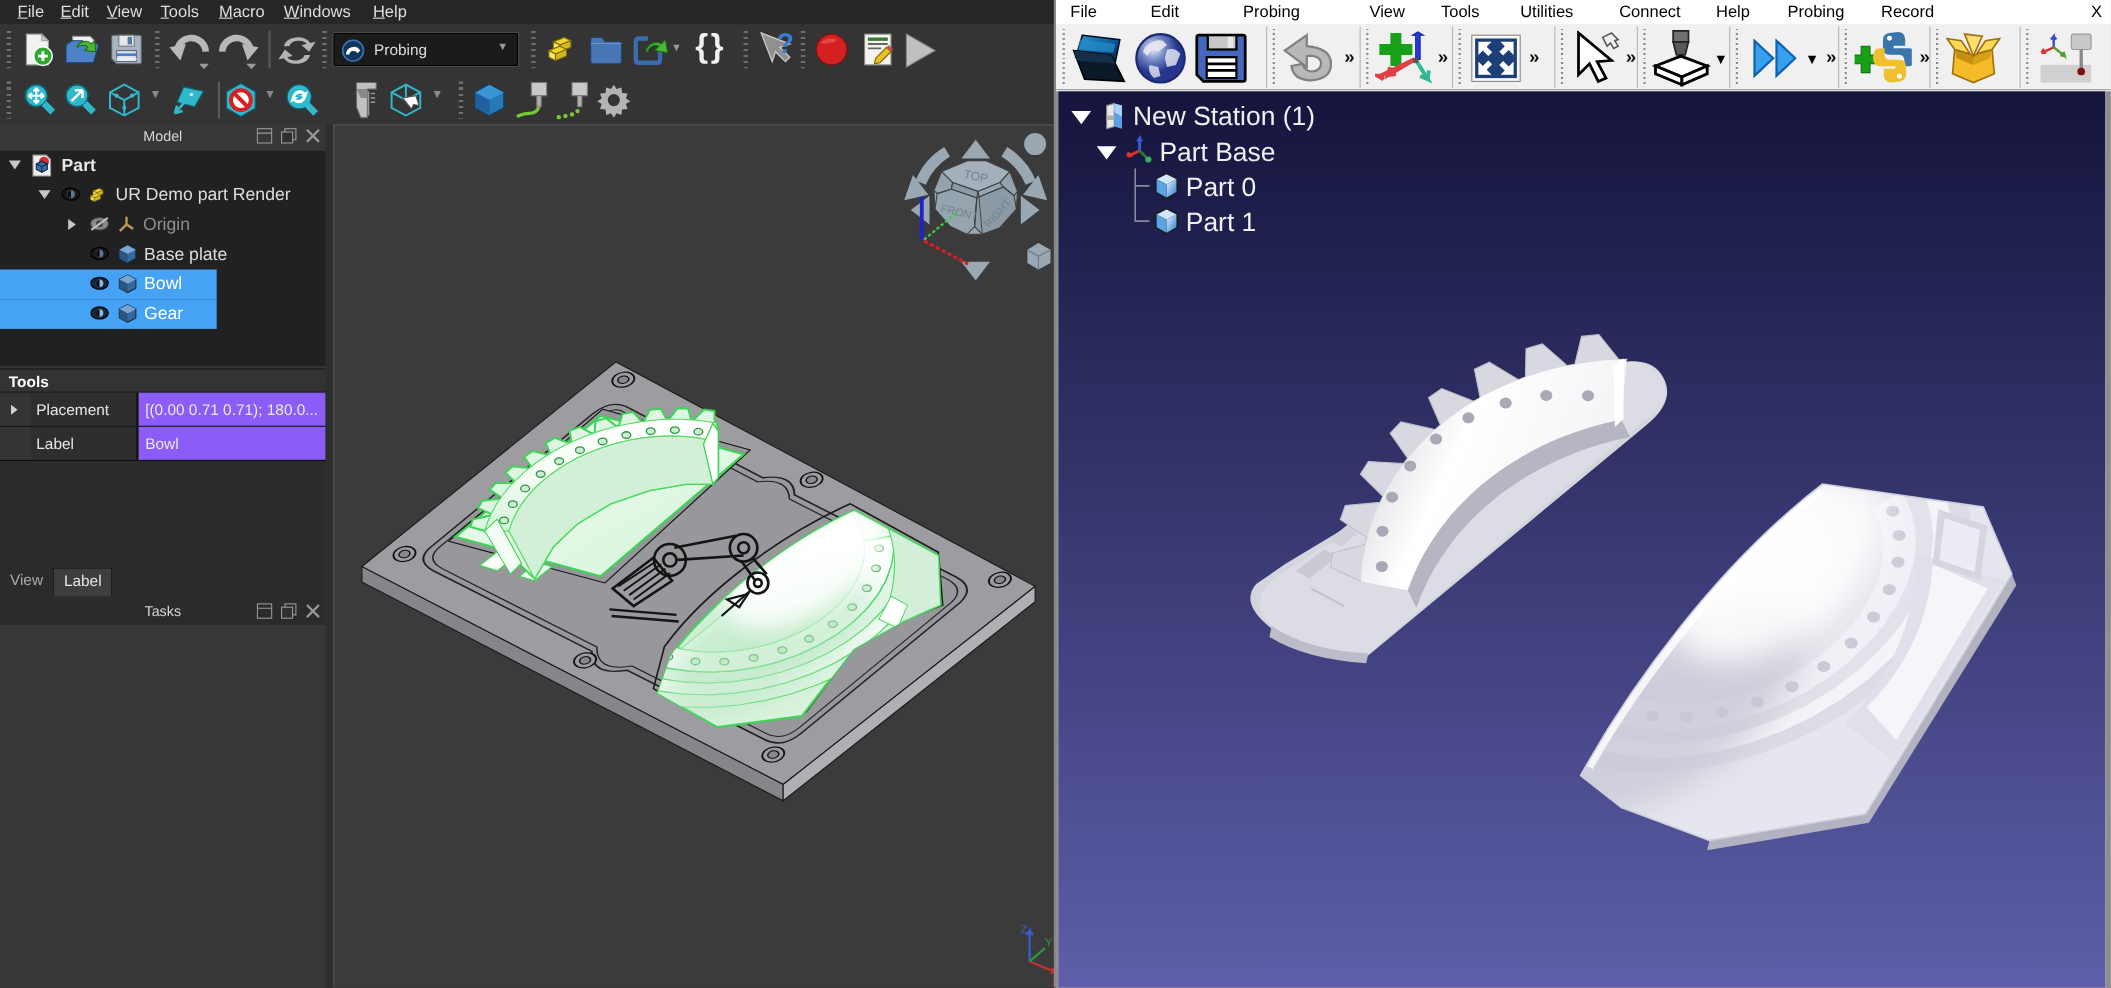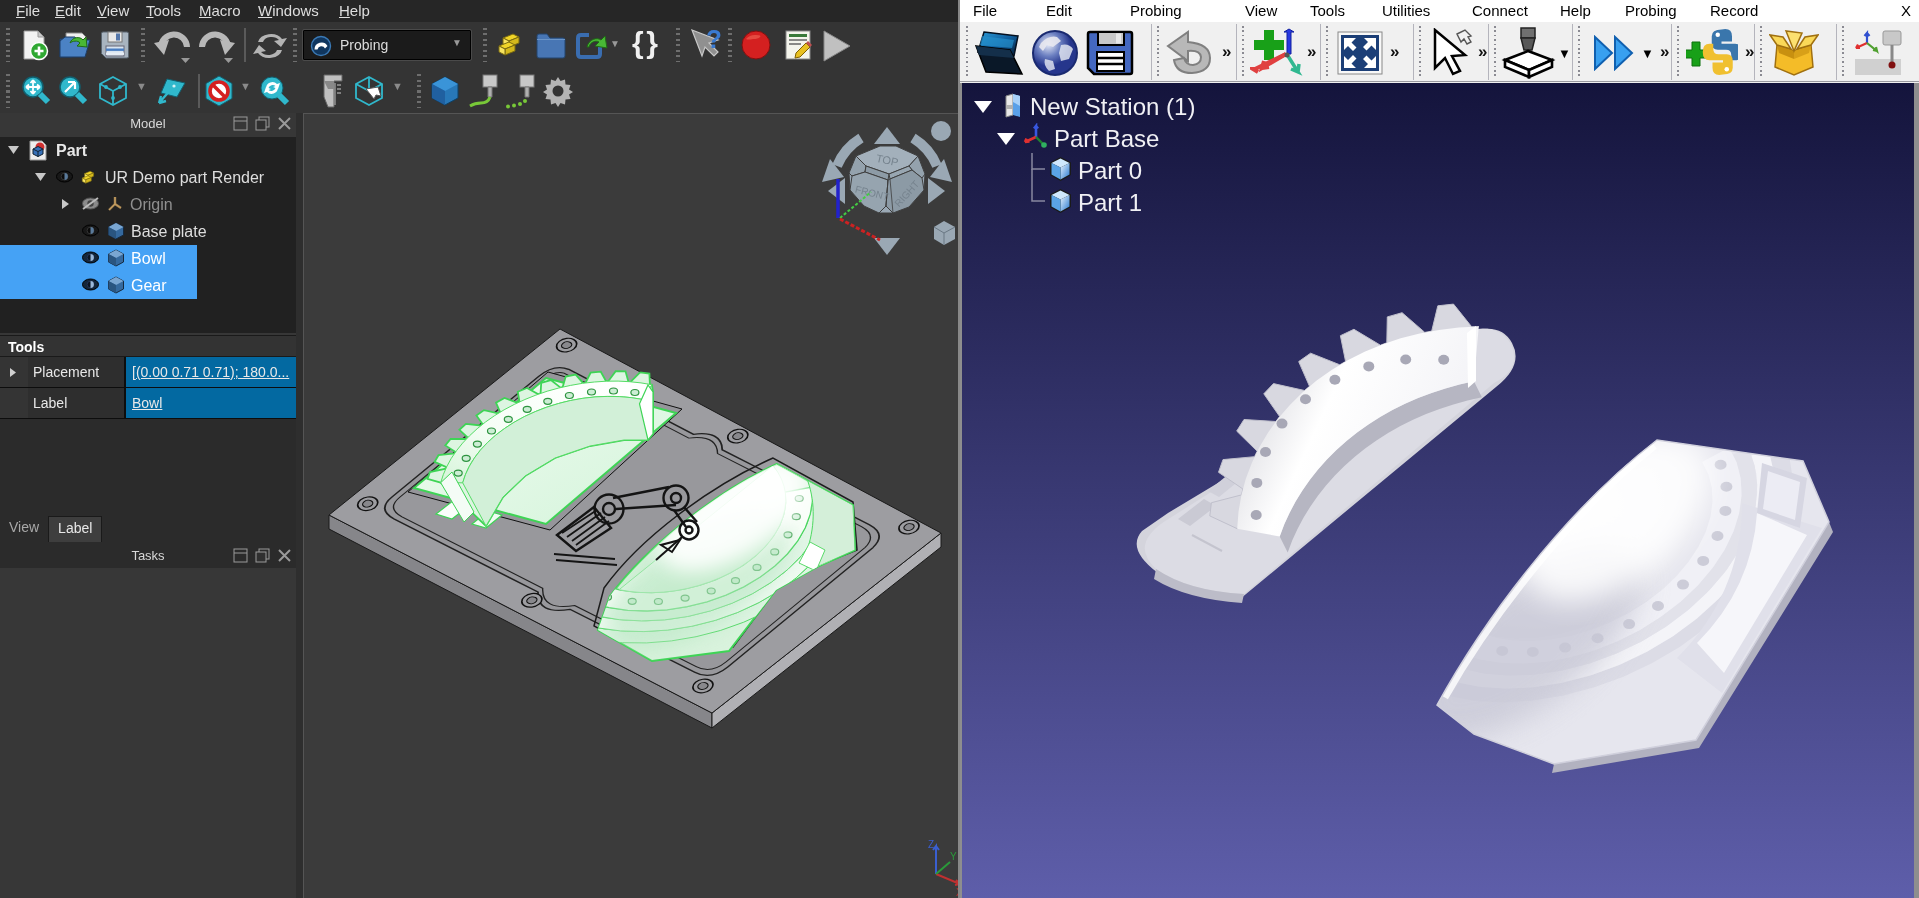--- a/index.html
+++ b/index.html
@@ -24,21 +24,21 @@
   #tree { position:absolute; left:0; top:24px; width:296px; height:196px; background:#212121; font-size:15px; color:#d4d4d4; }
   .trow { position:absolute; left:0; width:296px; height:27px; display:flex; align-items:center; }
   .sel { background:#45a2f5; color:#fff; width:197px; }
 
   
   #props { position:absolute; left:0; top:222px; width:296px; height:294px; background:#2b2b2b; font-size:14px; color:#e8e8e8; }
   #prophead { height:22px; background:#333333; border-top:1px solid #1a1a1a; border-bottom:1px solid #1a1a1a; font-weight:bold; color:#fff; padding-left:8px; line-height:22px; }
   .prow { display:flex; height:31px; border-bottom:1px solid #0d0d0d; }
   .pc0 { width:28px; background:#343434; position:relative; }
   .pc1 { width:98px; background:#2e2e2e; border-right:2px solid #0d0d0d; display:flex; align-items:center; padding-left:5px; }
-  .pc2 { flex:1; background:#0369a1; display:flex; align-items:center; padding-left:6px;text-decoration:underline; }
+  .pc2 { flex:1; background:#8b5cf6; display:flex; align-items:center; padding-left:6px; }
 
   
   #tabs { position:absolute; left:0; top:403px; height:26px; display:flex; font-size:14px; }
   .tab { padding:3px 9px; color:#a8a8a8; }
   .tab.active { background:#3e3e3e; color:#e8e8e8; border:1px solid #1a1a1a; border-bottom:none; }
   #tasksarea { position:absolute; left:0; top:455px; width:296px; height:308px; background:#373737; }
 
   
   #vsplit { left:296px; top:113px; width:7px; height:785px; background:#2e2e2e; }
   #fcview { left:303px; top:113px; width:655px; height:785px; background:#3b3b3b; border-top:1px solid #555; border-left:1px solid #555; }

